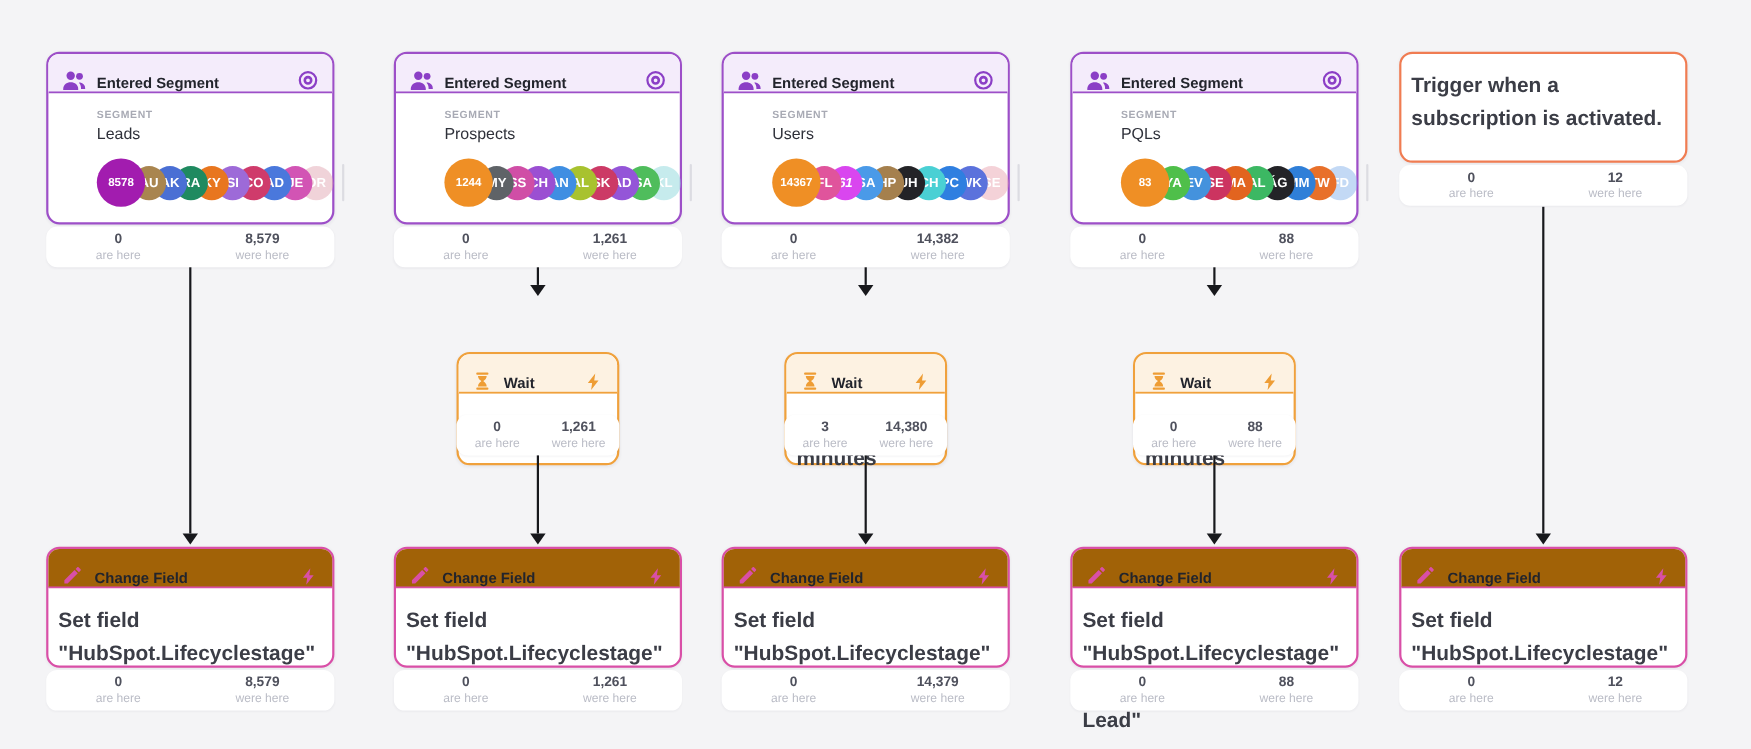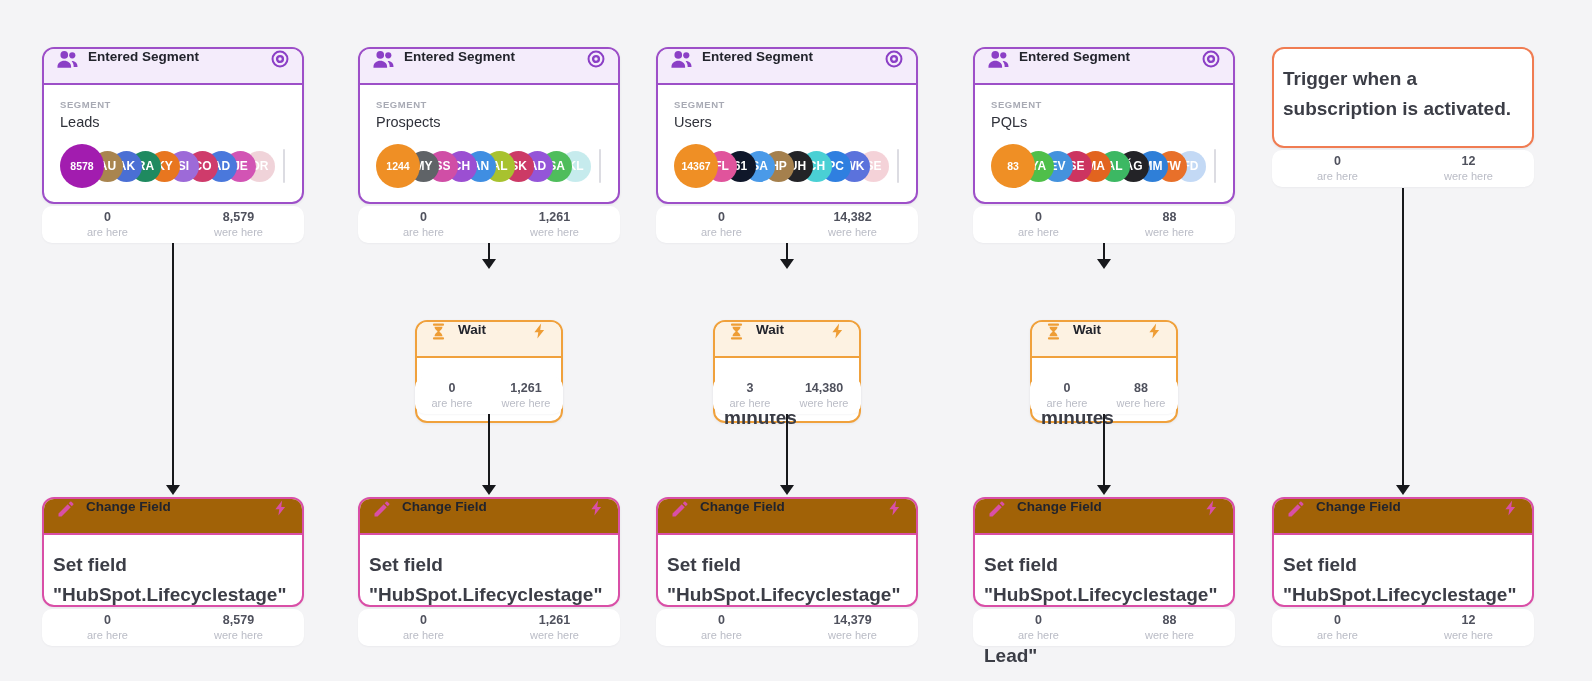--- a/index.html
+++ b/index.html
@@ -10,27 +10,27 @@
         box-shadow:0 1px 3px rgba(25,25,50,.06);box-sizing:border-box;}
   .node.purple{border-color:#9d4fc8;}
   .node.purple .nhead{background:#f4ecfb;border-color:#9d4fc8;}
   .node.orange{border-color:#f0a13c;margin-top:48px;}
   .node.orange .nhead{background:#fdf2e2;border-color:#f0a13c;}
   .node.pink{border-color:#d94fa7;}
   .node.pink .nhead{background:#a16207;border-color:#d94fa7;}
   .node.coral{border-color:#f07c52;}
   .node.coral .nhead{background:#fdeee7;border-color:#f07c52;}
 
-  .nhead{display:flex;align-items:flex-start;gap:10px;height:34px;padding:0 12px;
+  .nhead{display:flex;align-items:flex-end;gap:10px;height:34px;padding:0 12px;
          border-bottom:2px solid;border-radius:10px 10px 0 0;}
   .nicon{display:flex;flex:none;}
   .ntitle{font-size:13.5px;font-weight:700;color:#22242c;flex:1;white-space:nowrap;}
   .nright{margin-left:auto;display:flex;flex:none;cursor:pointer;}
 
-  .nbody{padding:14px 16px;}
+  .nbody{padding:14px 16px;margin-left:28px;}
   .seg-label{font-size:9.5px;font-weight:600;letter-spacing:.06em;color:#a8aab4;}
   .seg-name{font-size:14.5px;color:#2f313a;margin-top:4px;}
   .ntext{font-size:19px;color:#3b3d46;line-height:1.6;padding:15px 9px;font-weight:bold;}
 
   .avatars{display:flex;align-items:center;margin-top:13px;height:46px;}
   .avatars>span{flex:none;}
   .badge{width:44px;height:44px;border-radius:50%;color:#fff;font-size:10.5px;font-weight:700;
          display:flex;align-items:center;justify-content:center;}
   .av{width:31px;height:31px;border-radius:50%;color:#fff;font-size:12px;font-weight:600;
       display:flex;align-items:center;justify-content:center;margin-left:-12px;overflow:hidden;}
@@ -266,21 +266,21 @@
               <circle cx="11" cy="11" r="3.2" stroke-width="2.6"></circle>
             </svg>
         </span>
       </header>
       <div class="nbody">
         <div class="seg-label">SEGMENT</div>
         <div class="seg-name">Users</div>
         <div class="avatars">
           <span class="badge" style="background-color: rgb(239, 143, 37);">14367</span>
           <span class="av" style="background-color: rgb(224, 84, 156);">FL</span>
-          <span class="av" style="background-color: #0f172a;">61</span>
+          <span class="av" style="background-color: #d946ef; font-style: italic;">61</span>
           <span class="av" style="background-color: rgb(74, 154, 232);">SA</span>
           <span class="av" style="background-color: rgb(165, 128, 77);">HP</span>
           <span class="av" style="background-color: rgb(35, 35, 39);">UH</span>
           <span class="av" style="background-color: rgb(74, 208, 212);">CH</span>
           <span class="av" style="background-color: rgb(47, 127, 224);">PC</span>
           <span class="av" style="background-color: rgb(91, 114, 220);">WK</span>
           <span class="av fade" style="background-color: rgb(235, 166, 178);">SE</span>
           <span class="avsep"></span>
         </div>
       </div>

